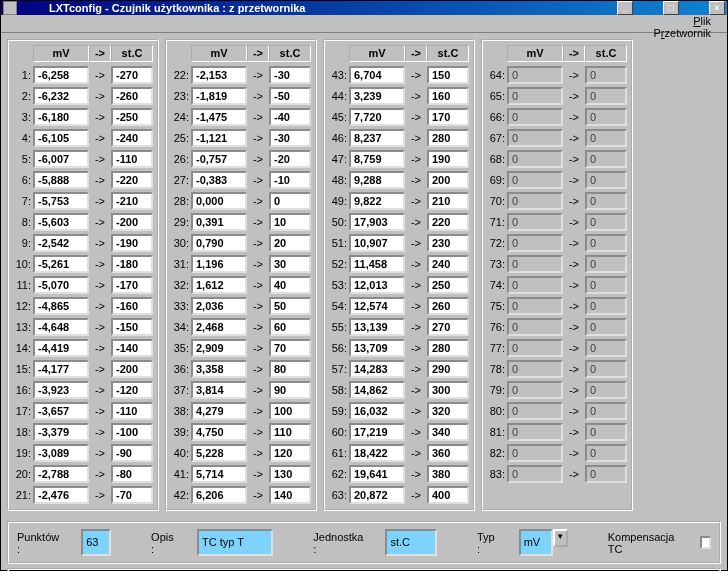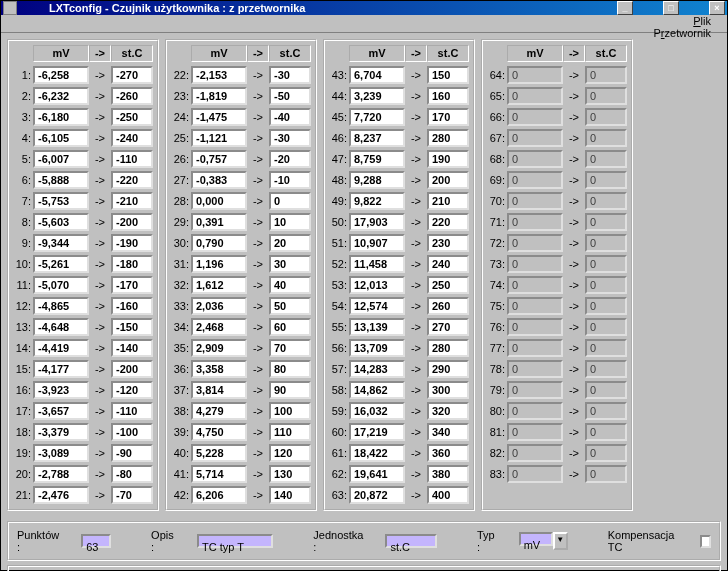--- a/index.html
+++ b/index.html
@@ -23,21 +23,21 @@
 .hdr .h-stc { width: 42px; text-align: center; font-weight: bold; background:#c0c0c0; border:1px inset #fff; height:17px; line-height:15px;}
 .row { display: flex; align-items: center; height: 21px; }
 .idx { width: 20px; text-align: right; padding-right: 2px; }
 .inp { height: 18px; background: #fff; border: 2px inset #dfdfdf; padding: 0 3px; font-weight: bold; line-height: 14px; overflow:hidden; white-space:nowrap;}
 .inp.disabled { background: #c0c0c0; color:#404040; font-weight:normal;}
 .mv { width: 56px; }
 .arr { width: 22px; text-align: center; }
 .stc { width: 42px; }
 .bottom-fields { border: 2px groove #fff; padding: 6px 8px; margin-top: 10px; display: flex; align-items: center; gap: 20px; }
 .bottom-fields label { margin-right: 2px; }
-.field { height: 14px; background: #c4b5fd; border: 2px inset #dfdfdf; padding: 4px 3px; line-height:14px; }
+.field { height: 27px; background: #7dd3fc; border: 2px inset #dfdfdf; padding: 4px 3px; line-height:14px; }
 .combo { display:inline-flex; }
 .combo .cb-btn { width:15px; height:18px; background:#c0c0c0; border:2px outset #fff; text-align:center; line-height:12px; font-size:8px;}
 .checkbox { width:13px; height:13px; background:#fff; border:2px inset #dfdfdf; display:inline-block; vertical-align:middle;}
 .buttons { border: 2px groove #fff; padding: 6px; margin-top: 4px; display: flex; gap: 6px; justify-content: space-between; }
 .btn { height: 24px; background: #c0c0c0; border: 2px outset #fff; display: flex; align-items: center; justify-content: center; gap: 5px; padding: 0 8px; flex:1; min-width:0;}
 .btn.pressed { border: 2px inset #fff; }
 .ic { width: 14px; height: 14px; display:inline-block; }
 .ic-open { background: linear-gradient(#ffff80,#c0a000); border:1px solid #806000; }
 .ic-save { background: #000080; border:1px solid #000; position:relative;}
 .ic-save::after{content:"";position:absolute;top:2px;left:2px;right:2px;height:4px;background:#fff;}
@@ -117,21 +117,21 @@
             <div class="inp stc">-210</div>
           </div>
           <div class="row">
             <div class="idx">8:</div>
             <div class="inp mv">-5,603</div>
             <div class="arr">-&gt;</div>
             <div class="inp stc">-200</div>
           </div>
           <div class="row">
             <div class="idx">9:</div>
-            <div class="inp mv">-9,344</div>
+            <div class="inp mv">-2,542</div>
             <div class="arr">-&gt;</div>
             <div class="inp stc">-190</div>
           </div>
           <div class="row">
             <div class="idx">10:</div>
             <div class="inp mv">-5,261</div>
             <div class="arr">-&gt;</div>
             <div class="inp stc">-180</div>
           </div>
           <div class="row">

